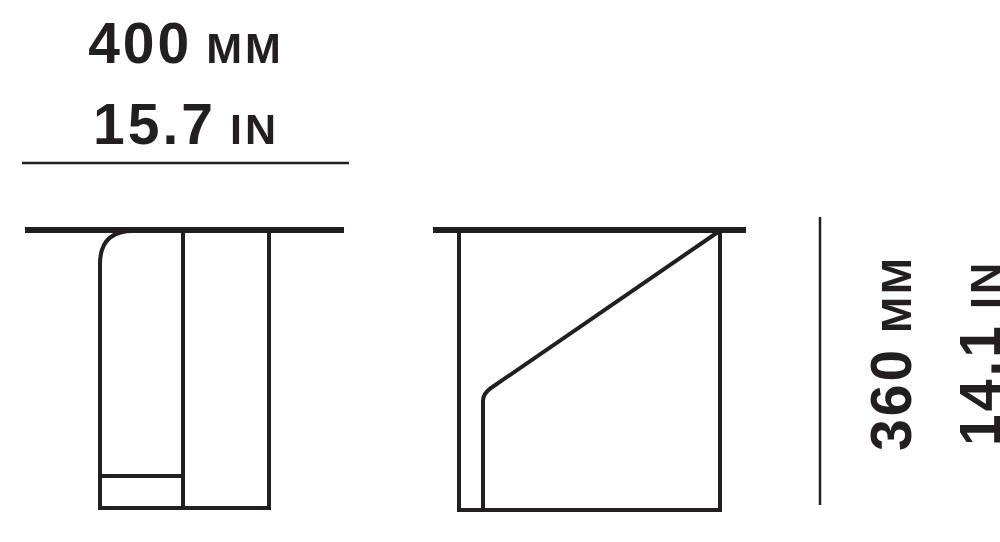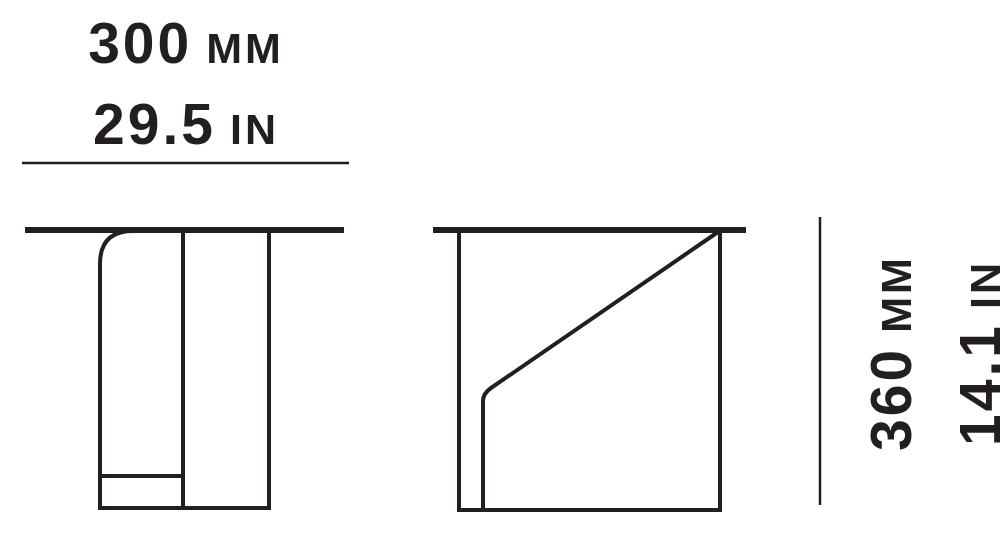--- a/index.html
+++ b/index.html
@@ -78,24 +78,24 @@
       <path d="M459,231 L459,510 L720,510 L720,231" stroke-width="4"></path>
       <path d="M718,232 L491,388 Q483,393.5 483,401 L483,510" stroke-width="4"></path>
     </g>
 
     <line x1="22" y1="163" x2="349" y2="163" stroke="currentColor" stroke-width="2.5"></line>
     <line x1="820" y1="217" x2="820" y2="505" stroke="currentColor" stroke-width="2.5"></line>
   </svg>
 
   <div class="dim-label dim-label-top">
     <div class="dim-line">
-      <span class="val">300</span><span class="unit">MM</span>
+      <span class="val">400</span><span class="unit">MM</span>
     </div>
     <div class="dim-line">
-      <span class="val">29.5</span><span class="unit">IN</span>
+      <span class="val">15.7</span><span class="unit">IN</span>
     </div>
   </div>
 
   <div class="dim-label dim-label-right">
     <div class="dim-line">
       <span class="val">360</span><span class="unit">MM</span>
     </div>
     <div class="dim-line">
       <span class="val">14.1</span><span class="unit">IN</span>
     </div>

